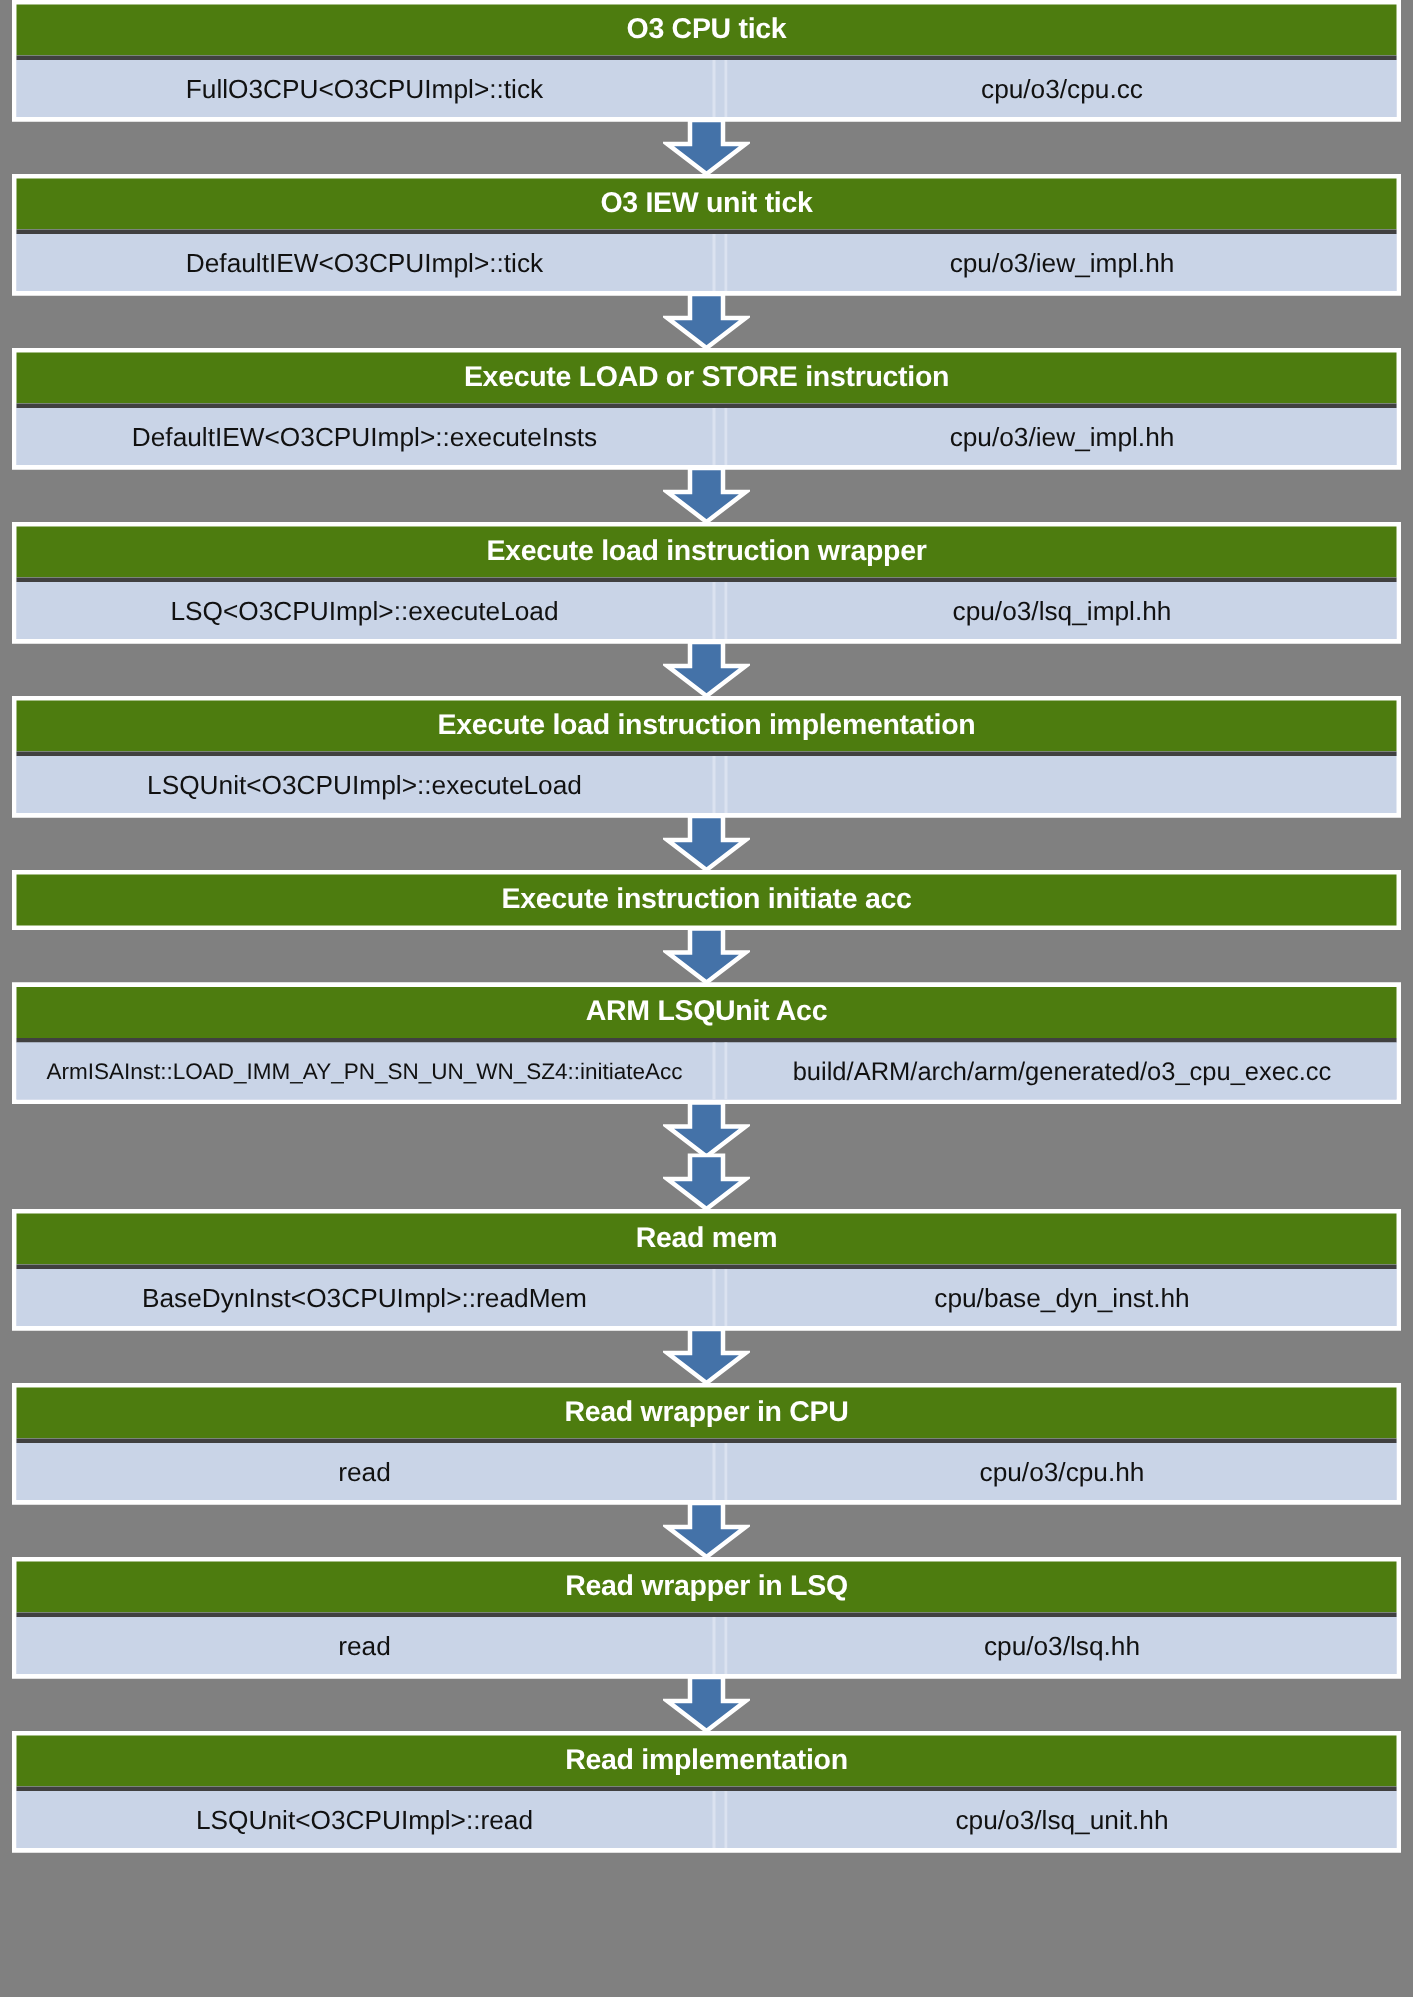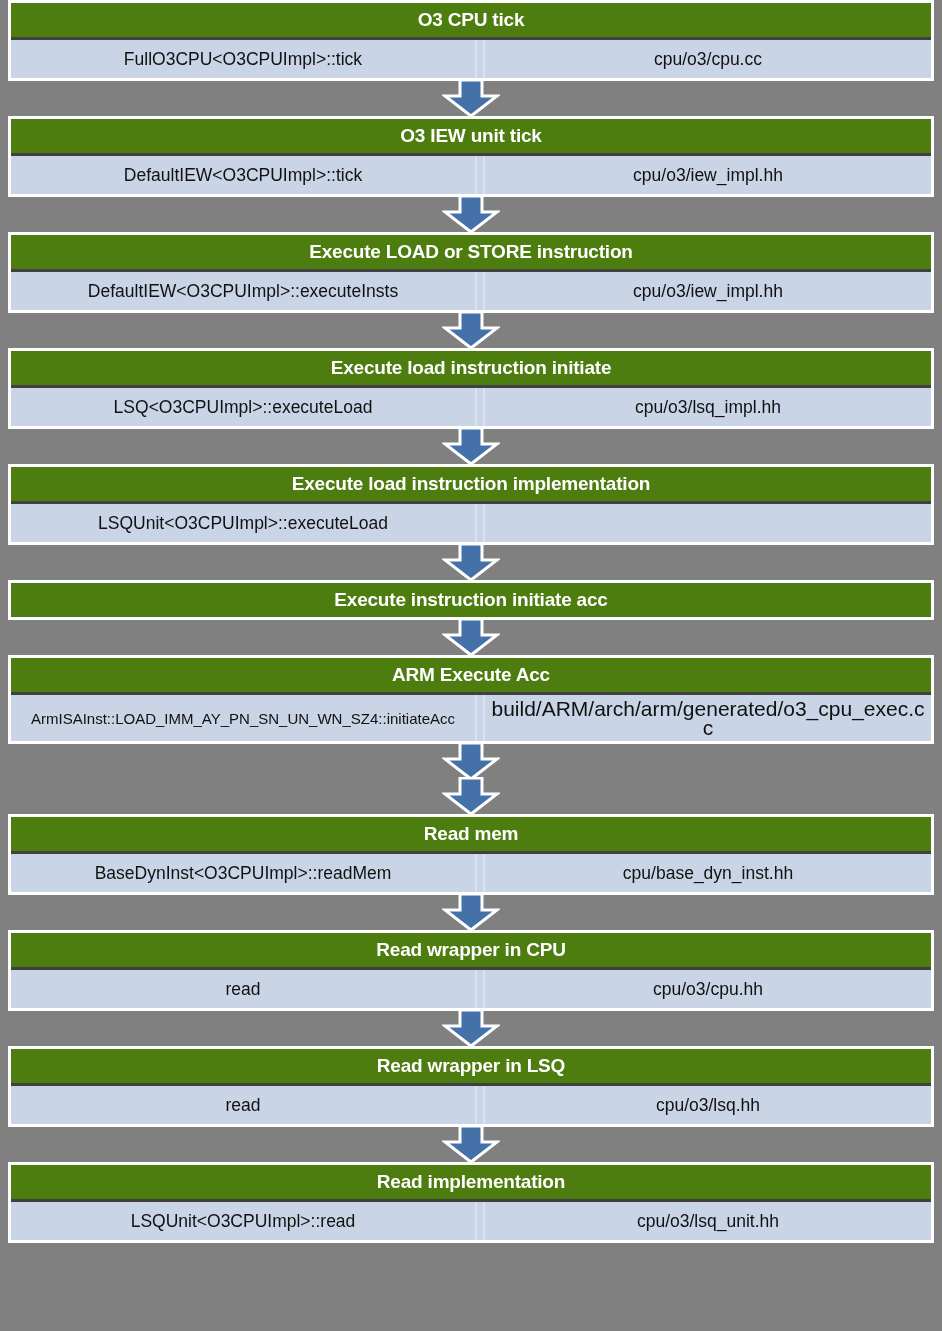--- a/index.html
+++ b/index.html
@@ -62,21 +62,21 @@
   .cell-sep{
     width:6px;
     background:#C9D4E7;
     border-left:2px solid #dbe2f0;
     border-right:2px solid #dbe2f0;
     flex:0 0 6px;
   }
   .cell-right{ flex:1; }
 
   .two-line .cell{ font-size:15px; line-height:19px; }
-  .two-line .cell-right{ font-size:21px; }
+  .two-line .cell-right{ font-size:17px; }
 
   
   .gap{
     position:relative;
     height:35px;
     width:100%;
   }
   .arrow{
     position:absolute;
     left:50%;
@@ -123,21 +123,21 @@
         <div class="cell-sep"></div>
         <div class="cell cell-right">cpu/o3/iew_impl.hh</div>
       </div>
     </div>
     <div class="gap">
       <div class="arrow"><svg viewBox="0 0 58 39" width="58" height="39" preserveAspectRatio="none">
           <polygon points="18,1 40,1 40,17 55,17 29,37 3,17 18,17" fill="#4472A8" stroke="#FFFFFF" stroke-width="3" stroke-linejoin="miter"></polygon>
         </svg></div>
     </div>
     <div class="block">
-      <div class="blk-header">Execute load instruction initiate</div>
+      <div class="blk-header">Execute load instruction wrapper</div>
       <div class="blk-body">
         <div class="cell cell-left">LSQ&lt;O3CPUImpl&gt;::executeLoad</div>
         <div class="cell-sep"></div>
         <div class="cell cell-right">cpu/o3/lsq_impl.hh</div>
       </div>
     </div>
     <div class="gap">
       <div class="arrow"><svg viewBox="0 0 58 39" width="58" height="39" preserveAspectRatio="none">
           <polygon points="18,1 40,1 40,17 55,17 29,37 3,17 18,17" fill="#4472A8" stroke="#FFFFFF" stroke-width="3" stroke-linejoin="miter"></polygon>
         </svg></div>
@@ -156,21 +156,21 @@
     </div>
     <div class="block">
       <div class="blk-header">Execute instruction initiate acc</div>
     </div>
     <div class="gap">
       <div class="arrow"><svg viewBox="0 0 58 39" width="58" height="39" preserveAspectRatio="none">
           <polygon points="18,1 40,1 40,17 55,17 29,37 3,17 18,17" fill="#4472A8" stroke="#FFFFFF" stroke-width="3" stroke-linejoin="miter"></polygon>
         </svg></div>
     </div>
     <div class="block two-line">
-      <div class="blk-header">ARM Execute Acc</div>
+      <div class="blk-header">ARM LSQUnit Acc</div>
       <div class="blk-body">
         <div class="cell cell-left">ArmISAInst::LOAD_IMM_AY_PN_SN_UN_WN_SZ4::initiateAcc</div>
         <div class="cell-sep"></div>
         <div class="cell cell-right">build/ARM/arch/arm/generated/o3_cpu_exec.cc</div>
       </div>
     </div>
     <div class="gap">
       <div class="arrow"><svg viewBox="0 0 58 39" width="58" height="39" preserveAspectRatio="none">
           <polygon points="18,1 40,1 40,17 55,17 29,37 3,17 18,17" fill="#4472A8" stroke="#FFFFFF" stroke-width="3" stroke-linejoin="miter"></polygon>
         </svg></div>

